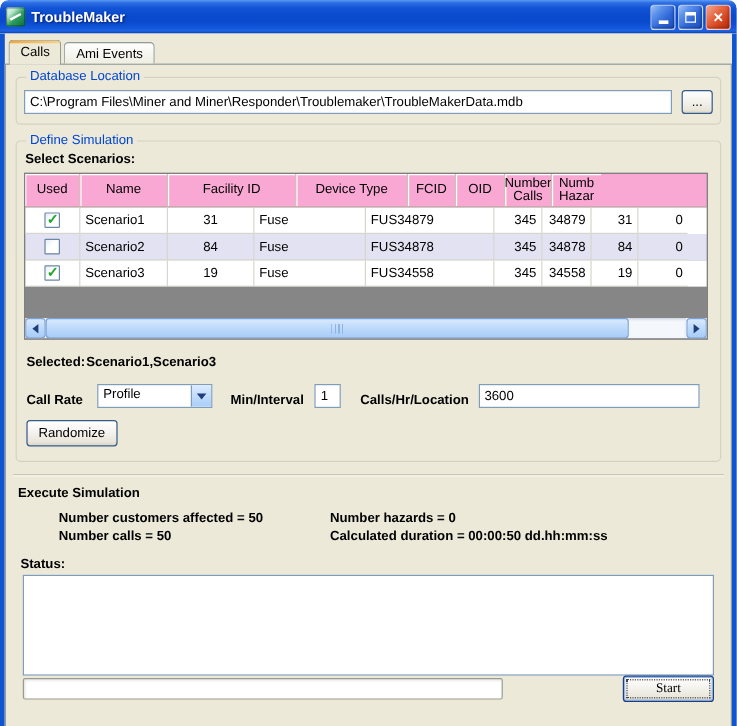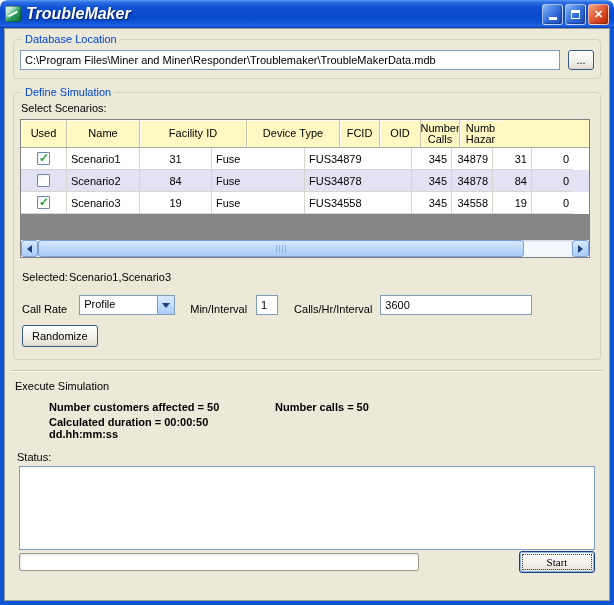--- a/index.html
+++ b/index.html
@@ -7,21 +7,21 @@
   .window { width:614px; height:605px; display:flex; flex-direction:column; overflow:hidden; border-radius:7px 7px 0 0; }
 
   
   .titlebar { flex:0 0 28px; display:flex; align-items:center; gap:5px; padding:0 5px;
     background:linear-gradient(180deg,#5A9BF5 0%,#2E6FE4 8%,#1254D6 24%,#0A4ACC 48%,#0A4ACC 64%,#1156DA 82%,#1E63E4 92%,#0A3CA6 100%);
     border-radius:7px 7px 0 0; }
   .app-icon { width:16px; height:16px; border-radius:2px; flex:0 0 16px;
     background:linear-gradient(135deg,#EAF9F0 0%,#BFE8CF 28%,#2F9E5F 55%,#0F6B3A 100%);
     box-shadow:inset 0 0 0 1px rgba(0,60,30,.5); position:relative; }
   .app-icon::after { content:""; position:absolute; left:3px; top:7px; width:10px; height:2px; background:#fff; transform:rotate(-28deg); }
-  .title { color:#fff; font-size:16px; font-weight:bold; text-shadow:1px 1px 2px rgba(0,20,90,.85);font-style:italic; }
+  .title { color:#fff; font-size:12px; font-weight:bold; text-shadow:1px 1px 2px rgba(0,20,90,.85); }
   .win-controls { margin-left:auto; display:flex; gap:2px; }
   .win-btn { width:21px; height:21px; border-radius:3px; border:1px solid rgba(255,255,255,.6);
     display:flex; align-items:center; justify-content:center; color:#fff; font-size:11px; font-weight:bold; cursor:default; }
   .win-btn.minmax { background:linear-gradient(135deg,#9DC2F7 0%,#5E93EC 25%,#2E66D8 60%,#1F4FB8 100%); box-shadow:inset -1px -1px 2px rgba(0,0,40,.35); }
   .win-btn.close  { background:linear-gradient(135deg,#F2A98F 0%,#E5633E 40%,#CE3C18 75%,#B03010 100%); box-shadow:inset -1px -1px 2px rgba(60,0,0,.35); }
   .win-btn.min { align-items:flex-end; }
   .min-glyph { width:8px; height:3px; background:#fff; margin-bottom:4px; }
   .max-glyph { width:9px; height:9px; border:1px solid #fff; border-top-width:3px; }
 
   
@@ -34,38 +34,38 @@
     background:linear-gradient(#FEFEFD,#EFEEE3); height:18px; }
   .tab.active { height:21px; background:#ECE9D8; z-index:2; margin-bottom:-1px; padding-bottom:1px; }
   .tab.active::before { content:""; position:absolute; top:0; left:0; right:0; height:2px;
     background:linear-gradient(90deg,#F1A634,#F8D388); border-radius:3px 3px 0 0; }
   .tab-panel { flex:1; border:1px solid #919B9C; background:#ECE9D8; display:flex; flex-direction:column; padding:4px 6px 20px; }
 
   
   fieldset.group { border:1px solid #D5D2BF; border-radius:4px; padding:2px 6px 8px; margin:0 2px; }
   fieldset.group legend { font-size:11px; color:#0046D5; padding:0 3px; margin-left:2px; }
 
-  .label { font-size:11px; color:#000; }
+  .label { font-size:11px; color:#000;font-weight:bold; }
 
   .textfield { height:20px; border:1px solid #7F9DB9; background:#fff; font:11px "Liberation Sans",sans-serif; padding:2px 4px; }
 
   
   .db-row { display:flex; gap:8px; align-items:center; padding-top:3px; }
   .db-path { flex:1; }
   .xp-btn { height:20px; padding:0 6px; font:11px "Liberation Sans",sans-serif; color:#000;
     background:linear-gradient(180deg,#FFFFFF,#F4F3EE 45%,#E9E6DA 85%,#DCD8C8);
     border:1px solid #355B8C; border-radius:3px; }
   .browse-btn { width:26px; }
 
   
   .sim-group { margin-top:7px !important; }
   .select-label { margin:2px 0 5px 1px; }
 
   .scen-table { width:570px; height:139px; border:1px solid #808080; background:#868686; display:flex; flex-direction:column; overflow:hidden; }
-  .thead { display:flex; height:28px; background:#fef9c3; border-bottom:1px solid #ACA899; }
+  .thead { display:flex; height:28px; background:#f9a8d4; border-bottom:1px solid #ACA899; }
   .th { font-size:11px; line-height:11px; display:flex; align-items:center; justify-content:center; text-align:center;
     border-right:1px solid #C8C4AE; box-shadow:inset 1px 1px 0 #FFFFFF; overflow:hidden; }
   .trow { display:flex; height:22px; background:#fff; }
   .trow.alt { background:#E2E2F2; }
   .td { font-size:11px; display:flex; align-items:center; padding:0 4px; border-right:1px solid #D6D6CE; border-bottom:1px solid #D6D6CE; overflow:hidden; white-space:nowrap; }
   .al { justify-content:flex-start; } .ac { justify-content:center; } .ar { justify-content:flex-end; }
   .c0{width:46px;} .c1{width:73px;} .c2{width:72px;} .c3{width:93px;} .c4{width:107px;}
   .c5{width:40px;} .c6{width:41px;} .c7{width:39px;} .c8{width:41px; border-right:none;}
   .filler { flex:1; background:#868686; }
 
@@ -88,21 +88,21 @@
 
   .selected-row { display:flex; gap:1px; margin:13px 0 0 2px; }
 
   .controls-row { display:flex; align-items:flex-end; margin:12px 0 0 2px; }
   .combobox { width:96px; height:20px; border:1px solid #7F9DB9; background:#fff; display:flex; margin-left:12px; overflow:hidden; }
   .combo-value { flex:1; font-size:11px; padding:2px 4px; white-space:nowrap; }
   .combo-btn { flex:0 0 17px; border-left:1px solid #7F9DB9; background:linear-gradient(180deg,#DCEBFE,#C2DCFC 50%,#A9CEF9);
     display:flex; align-items:center; justify-content:center; }
   .arrow-down { width:0; height:0; border:4px solid transparent; border-bottom:none; border-top:5px solid #1F3D7A; }
   .lbl-min { margin-left:15px; } .mini-input { width:22px; margin-left:9px; }
-  .lbl-calls { margin-left:16px; } .calls-input { width:152px; margin-left:8px; }
+  .lbl-calls { margin-left:16px; } .calls-input { width:184px; margin-left:8px; }
   .randomize-btn { height:22px; margin:10px 0 4px 2px; padding:0 9px; }
 
   
   .exec-divider { border-top:1px solid #C9C5B2; box-shadow:0 1px 0 #FDFDF8; margin:10px 0 0; }
   .exec-section { flex:1; display:flex; flex-direction:column; padding:6px 8px 0; }
   .exec-title { margin:3px 0 9px -4px; }
   .exec-stats { display:grid; grid-template-columns:226px auto; row-gap:3px; margin-left:30px; font-size:11px; font-weight:bold; }
   .status-label { margin:11px 0 3px -2px; }
   .status-box { height:84px; border:1px solid #7F9DB9; background:#fff; font-size:11px; padding:2px 4px; overflow:hidden; }
   .bottom-row { display:flex; align-items:center; margin-top:auto; padding-bottom:7px; }
@@ -126,20 +126,28 @@
           <span class="max-glyph"></span>
         </div>
       <div class="win-btn close">
           <span>✕</span>
         </div>
     </div>
   </div>
 
   <div class="frame">
 
+    <div class="tabstrip">
+      <div class="tab active">
+          <span>Calls</span>
+        </div>
+      <div class="tab">
+          <span>Ami Events</span>
+        </div>
+    </div>
 
     <div class="tab-panel">
 
       <fieldset class="group db-group">
         <legend>Database Location</legend>
         <div class="db-row">
           <input class="textfield db-path" type="text" value="C:\Program Files\Miner and Miner\Responder\Troublemaker\TroubleMakerData.mdb" style="">
           <button class="xp-btn browse-btn">...</button>
         </div>
       </fieldset>
@@ -228,33 +236,34 @@
         <div class="controls-row">
           <span class="label">Call Rate</span>
           <div class="combobox">
             <span class="combo-value">Profile</span>
             <span class="combo-btn">
                 <span class="arrow-down"></span>
               </span>
           </div>
           <span class="label lbl-min">Min/Interval</span>
           <input class="textfield mini-input" type="text" value="1" style="">
-          <span class="label lbl-calls">Calls/Hr/Interval</span>
+          <span class="label lbl-calls">Calls/Hr/Location</span>
           <input class="textfield calls-input" type="text" value="3600" style="">
         </div>
 
         <button class="xp-btn randomize-btn">Randomize</button>
       </fieldset>
 
       <div class="exec-divider"></div>
       <div class="exec-section">
         <div class="label exec-title">Execute Simulation</div>
 
         <div class="exec-stats">
           <span>Number customers affected = 50</span>
+          <span>Number hazards = 0</span>
           <span>Number calls = 50</span>
           <span>Calculated duration = 00:00:50 dd.hh:mm:ss</span>
         </div>
 
         <div class="label status-label">Status:</div>
         <div class="status-box"></div>
 
         <div class="bottom-row">
           <div class="progressbar"></div>
           <button class="xp-btn start-btn">Start</button>

